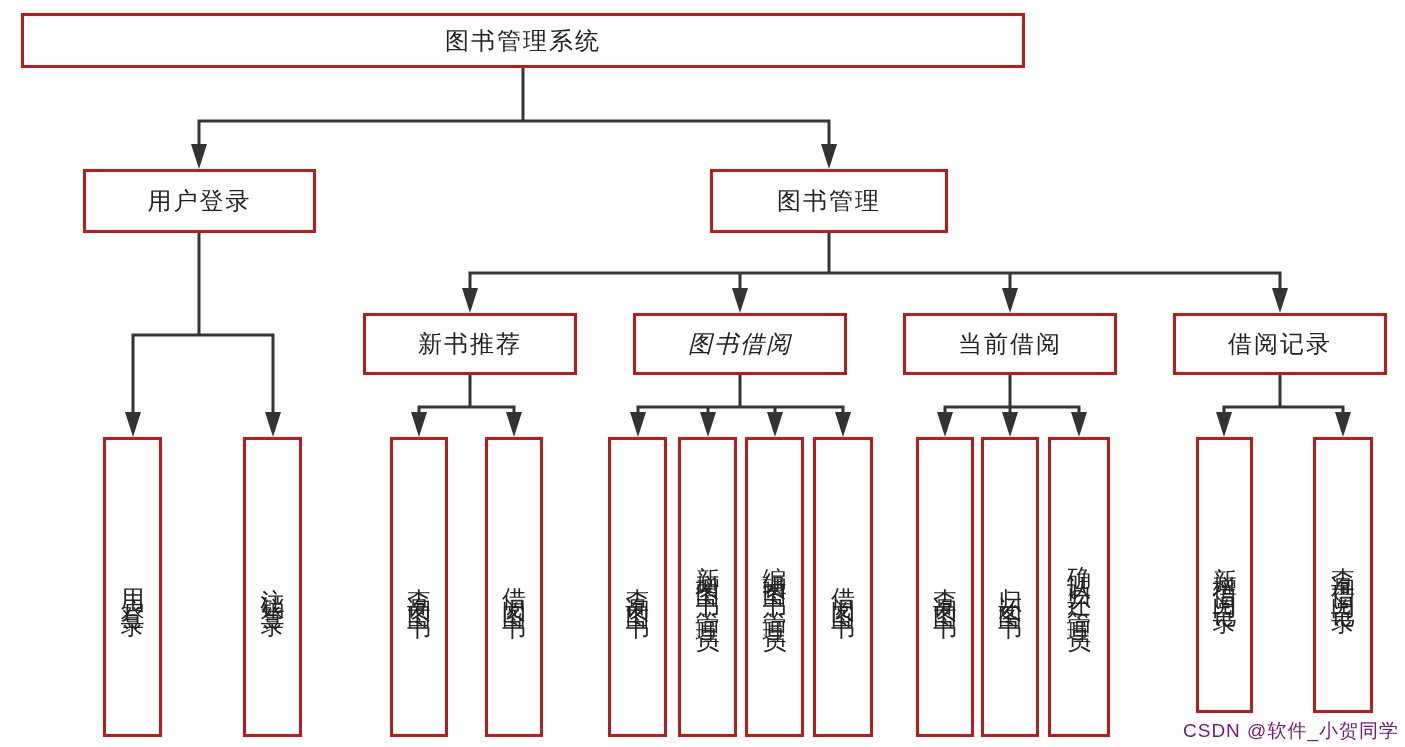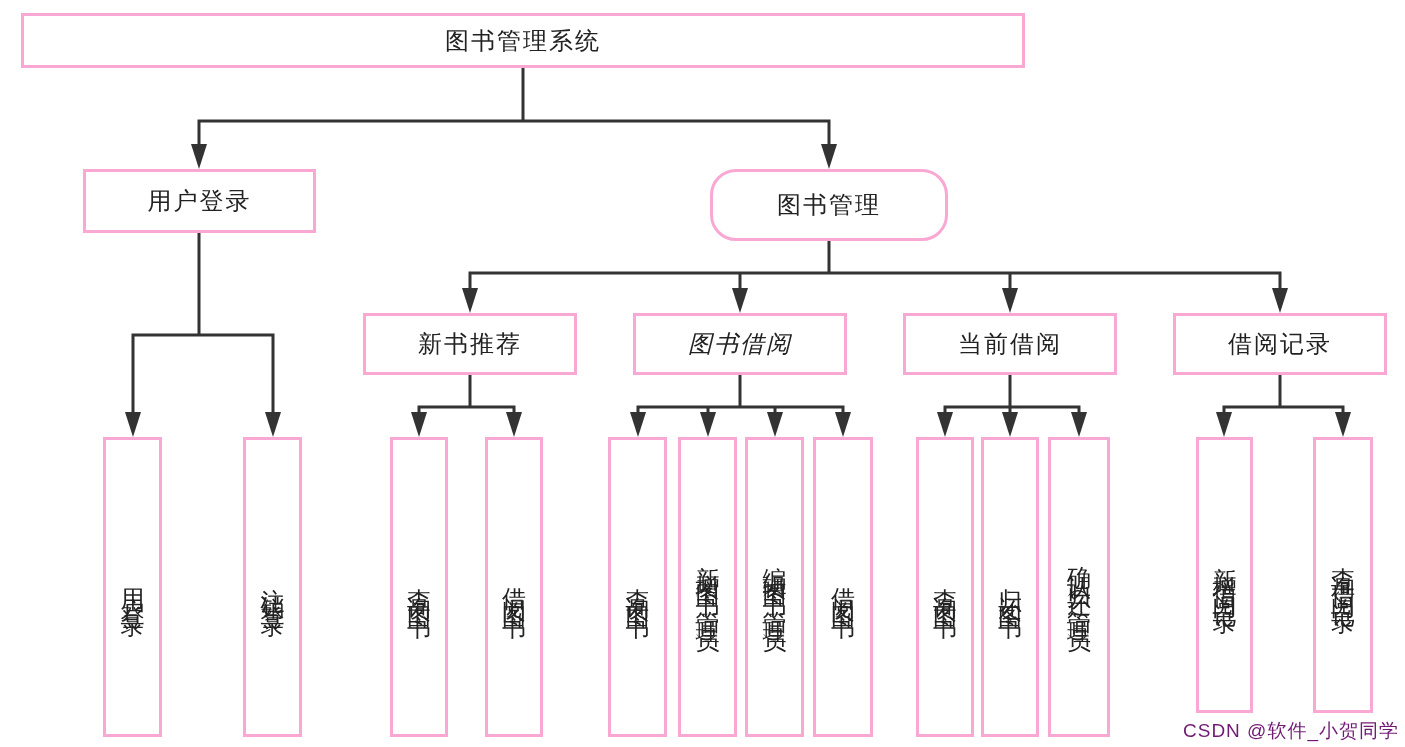--- a/index.html
+++ b/index.html
@@ -18,21 +18,21 @@
   #connectors {
     position: absolute;
     left: 0;
     top: 0;
     width: 1405px;
     height: 747px;
   }
   .node {
     position: absolute;
     box-sizing: border-box;
-    border: 3px solid #f9a8d4;
+    border: 3px solid #b91c1c;
     background: #ffffff;
     display: flex;
     align-items: center;
     justify-content: center;
     color: #222222;
     font-size: 24px;
     letter-spacing: 2px;
     white-space: nowrap;
   }
   .leaf {
@@ -115,21 +115,21 @@
       <polygon points="1071,412 1087,412 1079,437"></polygon>
 
       <polygon points="1216,412 1232,412 1224,437"></polygon>
       <polygon points="1335,412 1351,412 1343,437"></polygon>
     </g>
   </svg>
 
   <div class="node" style="left:21px; top:13px; width:1004px; height:55px;">图书管理系统</div>
 
   <div class="node" style="left:83px; top:169px; width:233px; height:64px;">用户登录</div>
-  <div class="node" style="left:710px; top:169px; width:238px; height:72px;border-radius:26px;">图书管理</div>
+  <div class="node" style="left:710px; top:169px; width:238px; height:64px;">图书管理</div>
 
   <div class="node" style="left:363px; top:313px; width:214px; height:62px;text-align:right;">新书推荐</div>
   <div class="node" style="left:633px; top:313px; width:214px; height:62px;font-style:italic;">图书借阅</div>
   <div class="node" style="left:903px; top:313px; width:214px; height:62px;">当前借阅</div>
   <div class="node" style="left:1173px; top:313px; width:214px; height:62px;">借阅记录</div>
 
   <div class="node leaf" style="left:103px; top:437px; width:59px; height:300px;">用户登录</div>
   <div class="node leaf" style="left:243px; top:437px; width:59px; height:300px;">注销登录</div>
 
   <div class="node leaf" style="left:390px; top:437px; width:58px; height:300px;">查询图书</div>

